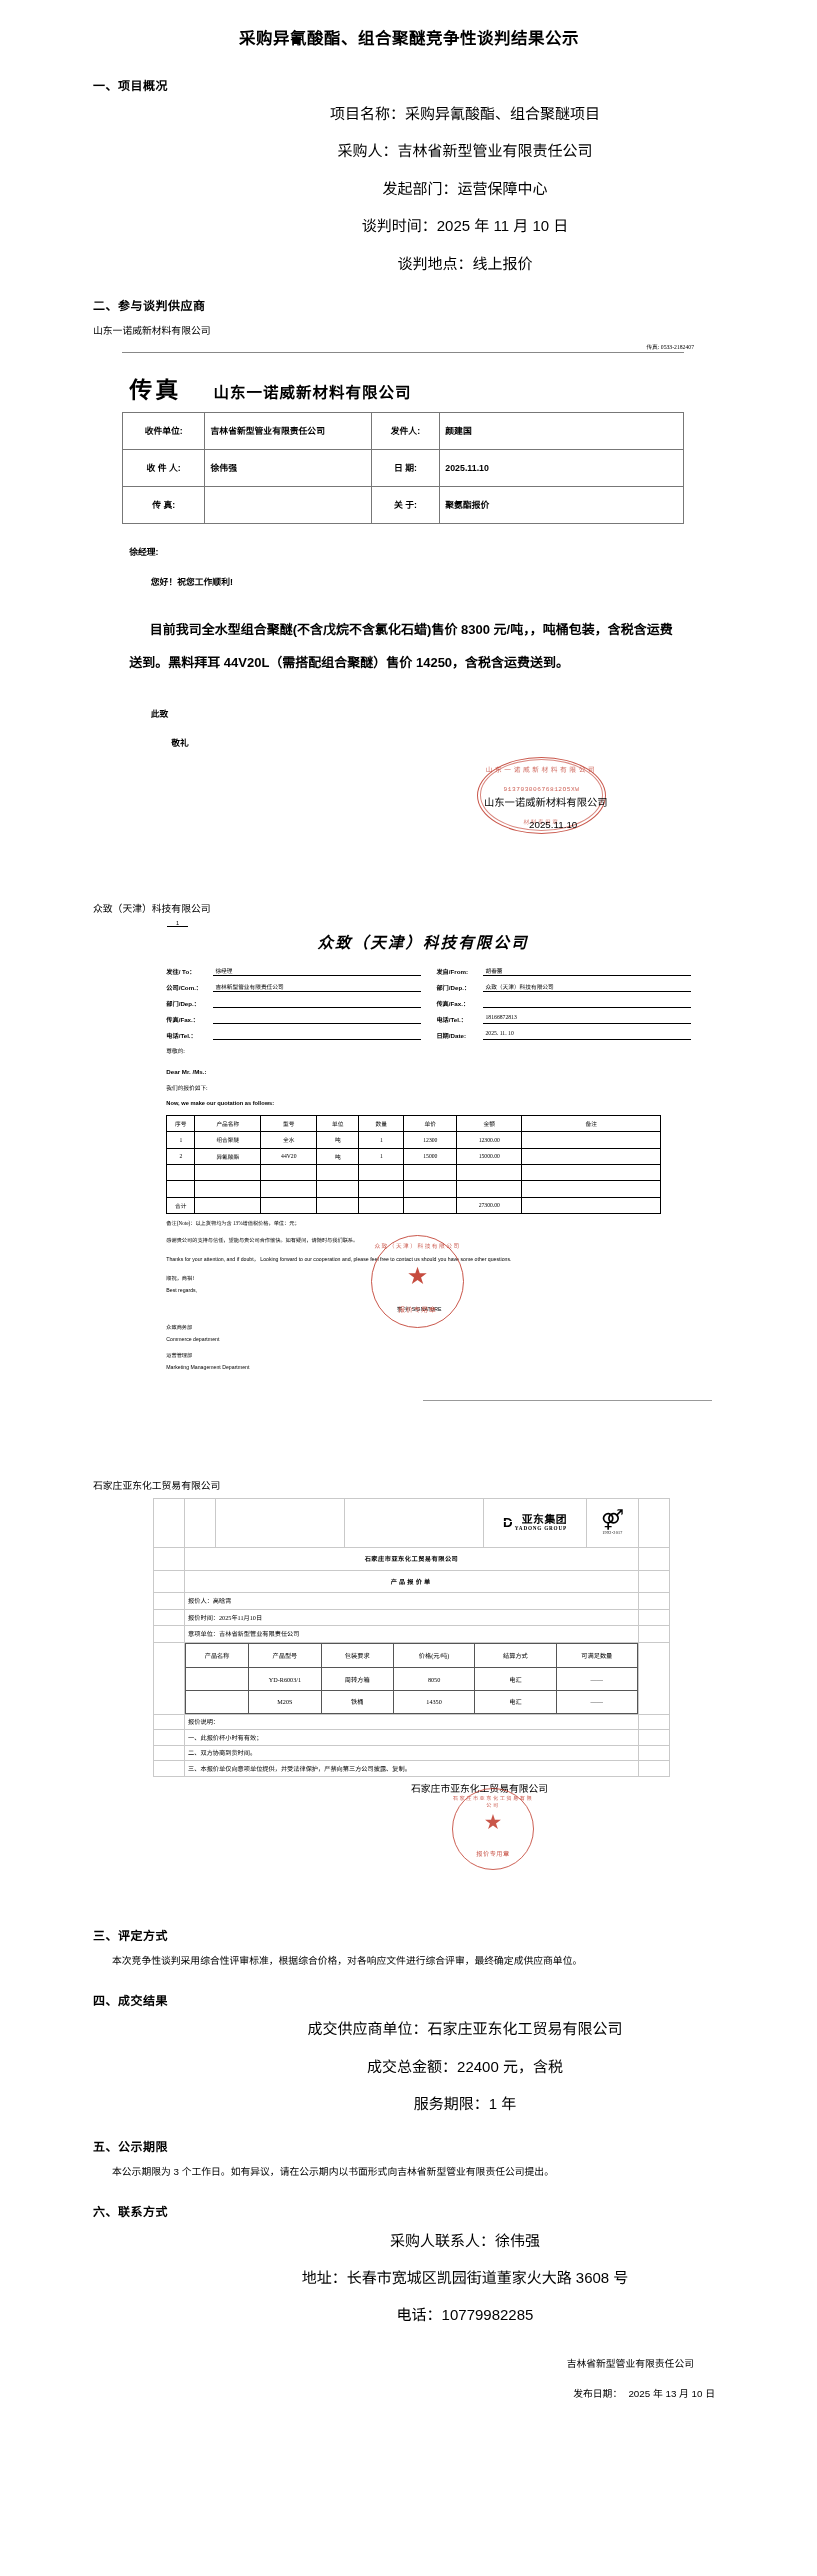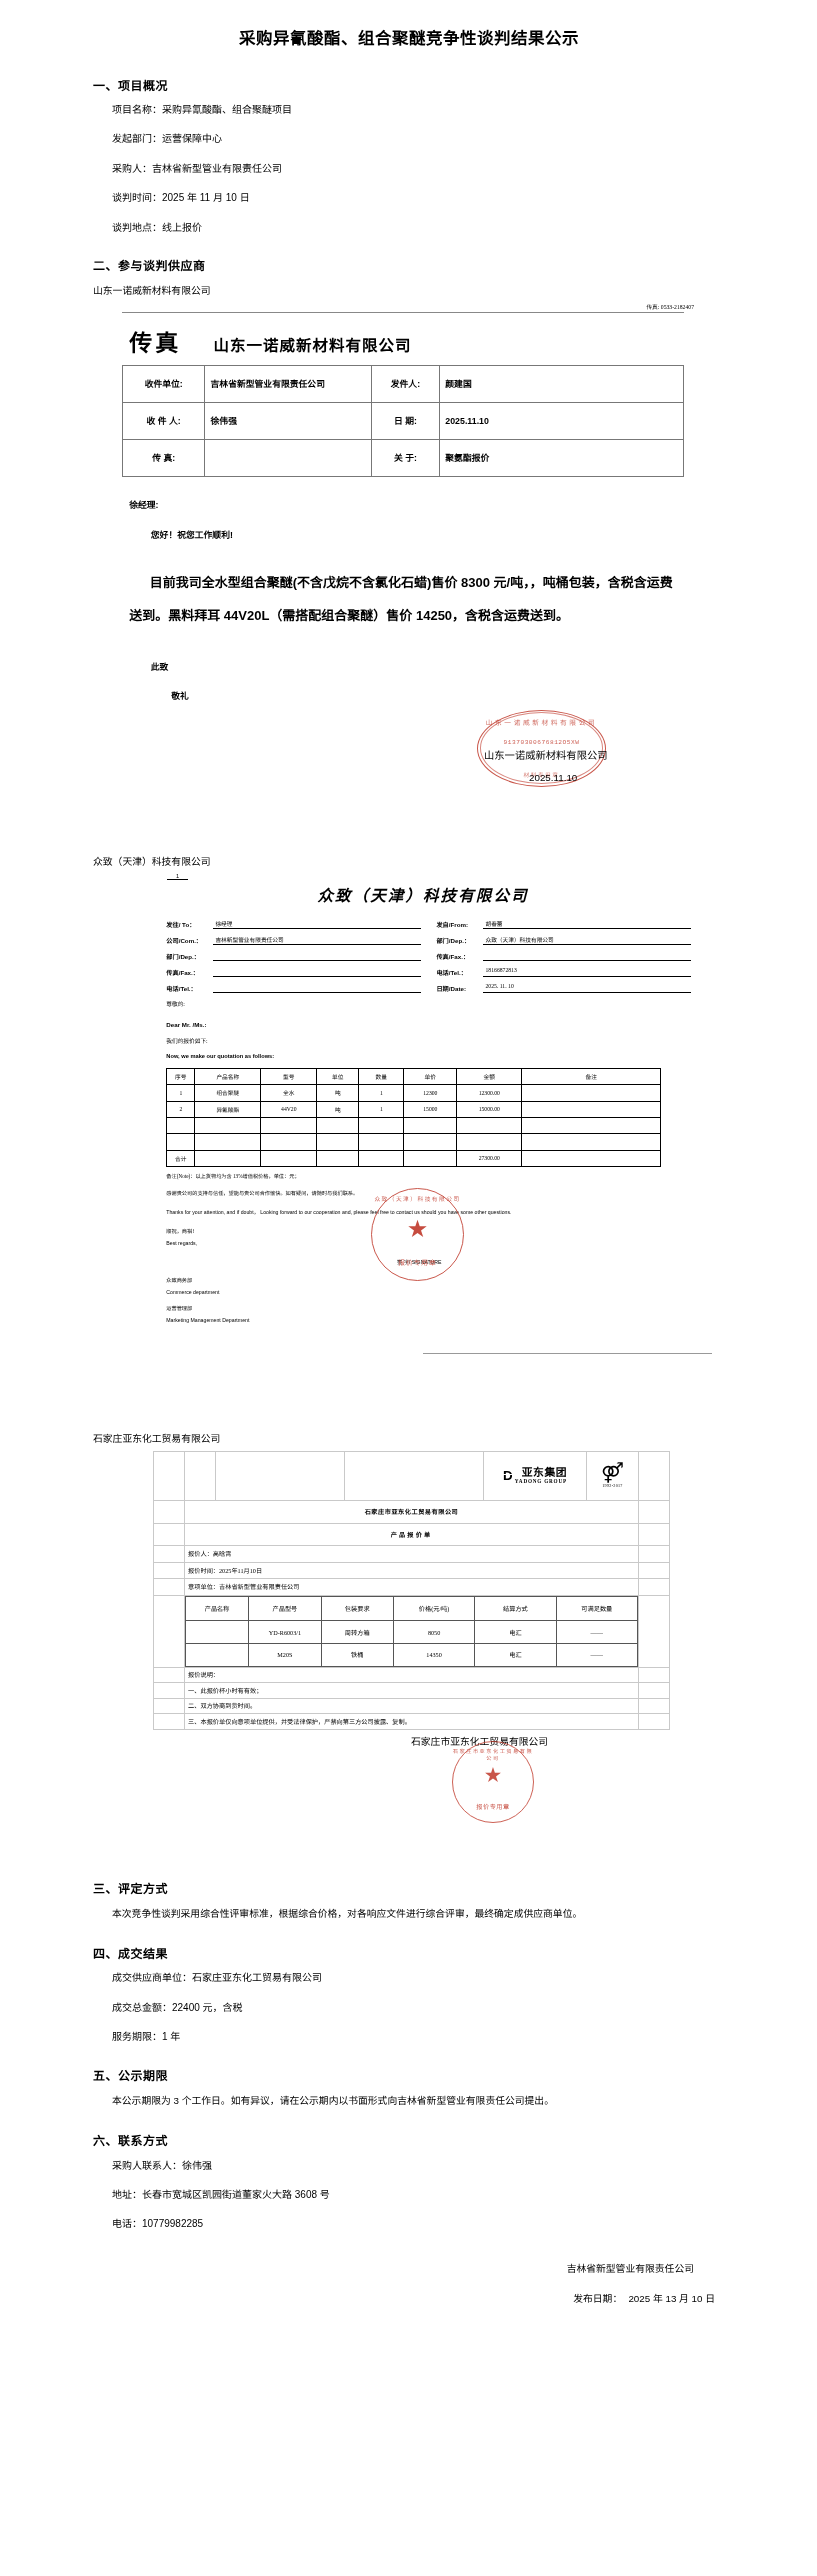--- a/index.html
+++ b/index.html
@@ -35,24 +35,25 @@
   }
 
   
   .section-h {
     font-size: 12px;
     font-weight: bold;
     margin: 20.6px 0 9.3px 93px;
     letter-spacing: 0.5px;
   }
   .body-line {
-    font-size: 10px;
+    font-size: 15px;
     margin: 0 0 13.4px 112px;
     line-height: 1.6;
     font-weight: 400;
+    text-align: center;
   }
   .body-para {
     font-size: 9.8px;
     margin: 0 0 12.4px 112px;
     line-height: 1.9;
     max-width: 577px;
   }
   .plain-line {
     font-size: 9.8px;
     margin: 0 0 5.2px 93px;
@@ -64,21 +65,21 @@
     font-size: 5.7px;
     font-family: "Liberation Serif", "DejaVu Serif", serif;
     margin-bottom: 1px;
   }
 
   
   .fax-block {
     width: 562px;
     margin: 0 0 0 122px;
     border-top: 1.5px solid #888;
-    padding-top: 8px;
+    padding-top: 15px;
     position: relative;
   }
   .fax-header {
     display: flex;
     align-items: baseline;
     padding: 3.1px 0 7.2px 7.2px;
   }
   .fax-word {
     font-size: 23px;
     font-weight: bold;
@@ -465,22 +466,22 @@
 </style>
 </head>
 <body>
 
 <div class="page">
 
   <div class="doc-title">采购异氰酸酯、组合聚醚竞争性谈判结果公示</div>
 
   <div class="section-h">一、项目概况</div>
   <div class="body-line">项目名称：采购异氰酸酯、组合聚醚项目</div>
+  <div class="body-line">采购人：吉林省新型管业有限责任公司</div>
   <div class="body-line">发起部门：运营保障中心</div>
-  <div class="body-line">采购人：吉林省新型管业有限责任公司</div>
   <div class="body-line">谈判时间：2025 年 11 月 10 日</div>
   <div class="body-line">谈判地点：线上报价</div>
 
   <div class="section-h">二、参与谈判供应商</div>
   <div class="plain-line">山东一诺威新材料有限公司</div>
 
   <div class="right-note">传真: 0533-2182407</div>
 
   <div class="fax-block">
     <div class="fax-header">

